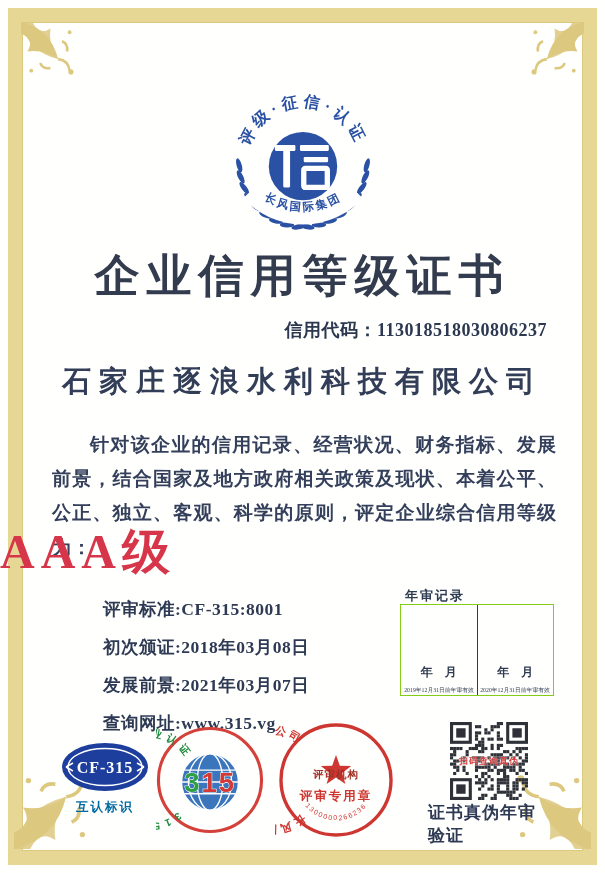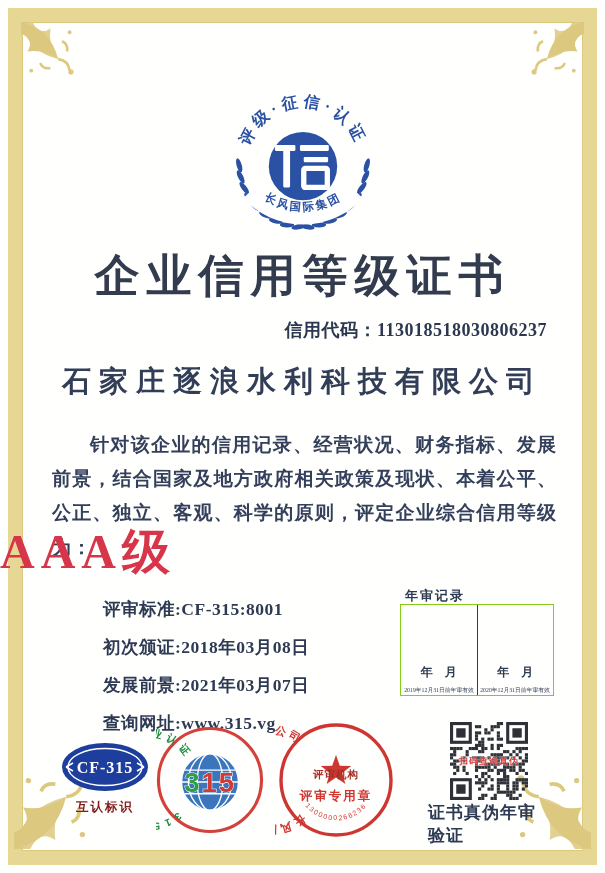--- a/index.html
+++ b/index.html
@@ -54,21 +54,21 @@
   }
   .annual-cell{flex:1; position:relative;}
   .annual-cell + .annual-cell{border-left:1px solid #3a3a3a;}
   .ym{position:absolute; bottom:14px; width:100%; text-align:center; font-size:12px; font-weight:bold; color:#2f3b52; white-space:pre;}
   .note{position:absolute; bottom:1px; left:50%; width:125px; text-align:center;
         font-size:10px; color:#2f3b52; white-space:nowrap;
         transform:translateX(-50%) scale(0.58); transform-origin:center bottom;}
 
   .seal{position:absolute;}
   .cf-caption{position:absolute; left:58px; top:799px; width:94px; text-align:center;
-              font-size:12.5px; font-weight:bold; color:#7f1d1d; letter-spacing:2px;}
+              font-size:12.5px; font-weight:bold; color:#0369a1; letter-spacing:2px;}
   .qr-wrap{position:absolute; left:450px; top:722px; width:78px; height:78px;}
   .qr-overlay{position:absolute; left:0; top:33px; width:100%; text-align:center;
               font-size:9px; font-weight:bold; color:#d03a3a; letter-spacing:1px;
               text-shadow:0 0 2px #fff;}
   .qr-caption{position:absolute; left:428px; top:801px; width:122px; text-align:left;
               font-size:17px; font-weight:bold; color:#2e3a54; letter-spacing:1px;}
 </style>
 </head>
 <body>
 

